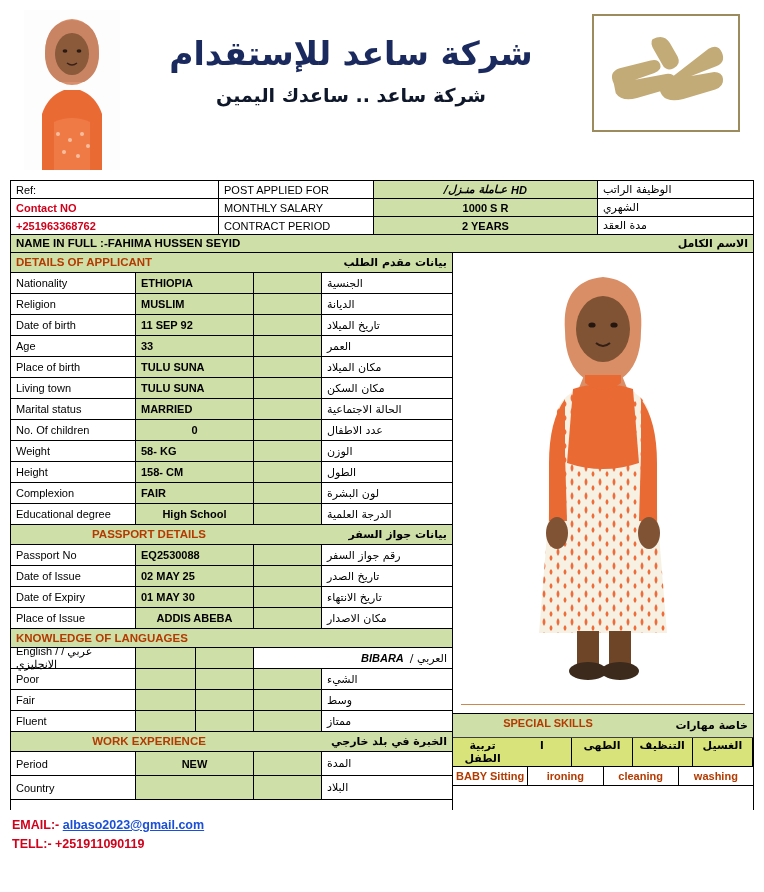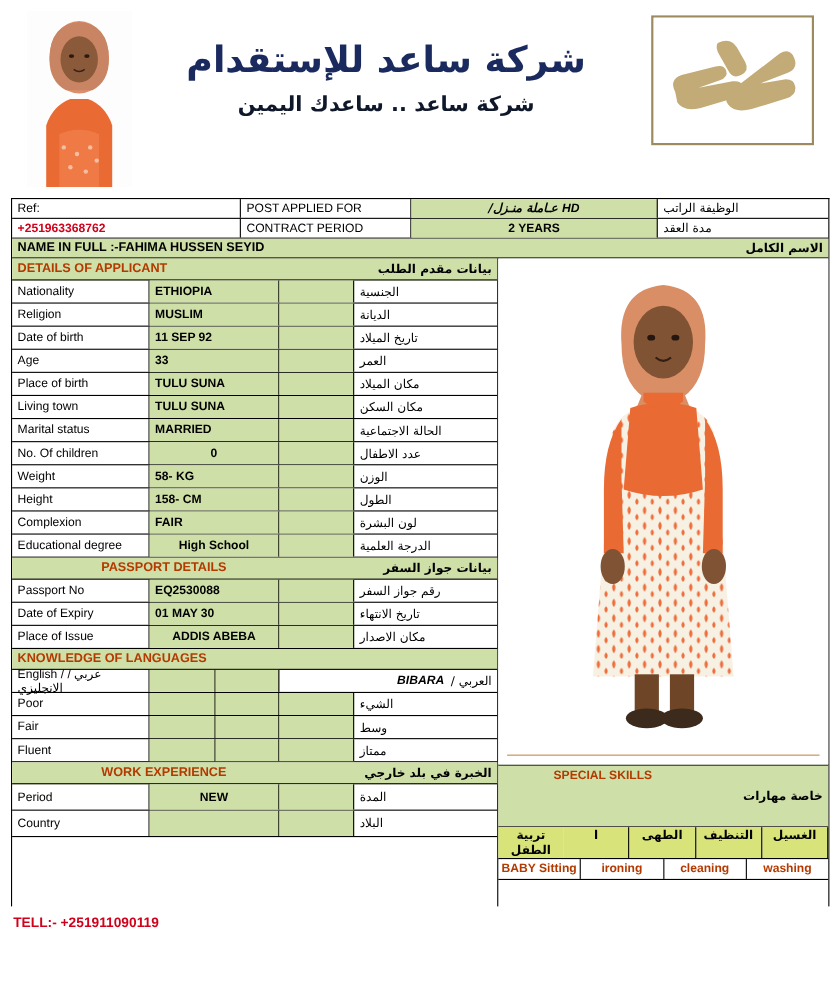--- a/index.html
+++ b/index.html
@@ -125,21 +125,21 @@
   .w-blank { width: 68px; border-right: 1px solid #000; background: #cfdfa8; }
   .w-ar { flex: 1; padding: 2px 5px; text-align: right; display: flex; align-items: center; justify-content: flex-end; }
 
   
   .photo-area { height: 460px; position: relative; background: #fff; overflow: hidden; }
   .photo-underline { position: absolute; left: 8px; right: 8px; bottom: 8px; border-bottom: 1px solid #c9884f; }
 
   
   .ss-head { display: flex; background: #cfdfa8; border-top: 1px solid #000; border-bottom: 1px solid #404040; }
   .ss-head .t { flex: 1; padding: 3px 5px; font-weight: bold; color: #b33a00; text-align: center; }
-  .ss-head .a { width: 110px; padding: 21px 5px; text-align: right; font-weight: bold; }
+  .ss-head .a { width: 110px; padding: 5px 5px; text-align: right; font-weight: bold; }
   .ss-sub { display: flex; border-bottom: 1px solid #000; }
   .ss-sub div { flex: 1; border-right: 1px solid #000; text-align: center; padding: 1px 2px; background: #d8e37a; font-weight: bold; }
   .ss-sub div:last-child { border-right: none; }
   .ss-vals { display: flex; border-bottom: 1px solid #000; }
   .ss-vals div { flex: 1; border-right: 1px solid #000; text-align: center; padding: 3px 2px; color: #b33a00; font-weight: bold; }
   .ss-vals div:last-child { border-right: none; }
   .ss-pad { height: 24px; }
 
   
   .footer { margin: 6px 12px 0 12px; font-size: 12.5px; line-height: 1.55; }
@@ -202,20 +202,26 @@
     <div class="row">
       <div class="cell c1">Ref:</div>
       <div class="cell c2">POST  APPLIED  FOR</div>
       <div class="cell c3 green">
         <span class="ar">عـاملة منـزل/</span>
         <span style="margin-left:4px">HD</span>
       </div>
       <div class="cell c4 ar">الوظيفة الراتب</div>
     </div>
 
+    <div class="row">
+      <div class="cell c1 red bold">Contact NO</div>
+      <div class="cell c2">MONTHLY SALARY</div>
+      <div class="cell c3 green" style="font-style:normal">1000 S R</div>
+      <div class="cell c4 ar">الشهري</div>
+    </div>
 
     <div class="row">
       <div class="cell c1 red bold">+251963368762</div>
       <div class="cell c2">CONTRACT PERIOD</div>
       <div class="cell c3 green" style="font-style:normal">2 YEARS</div>
       <div class="cell c4 ar">مدة العقد</div>
     </div>
 
     <div class="name-row">
       <div class="name-left">NAME IN FULL :-FAHIMA HUSSEN SEYID</div>
@@ -307,20 +313,26 @@
         <div class="sect-head">
           <div class="t center">PASSPORT DETAILS</div>
           <div class="a ar">بيانات جواز السفر</div>
         </div>
 
         <div class="frow">
           <div class="f-label">Passport No</div>
           <div class="f-val">EQ2530088</div>
           <div class="f-blank"></div>
           <div class="f-ar ar">رقم جواز السفر</div>
+        </div>
+        <div class="frow">
+          <div class="f-label">Date of Issue</div>
+          <div class="f-val">02 MAY 25</div>
+          <div class="f-blank"></div>
+          <div class="f-ar ar">تاريخ الصدر</div>
         </div>
         <div class="frow">
           <div class="f-label">Date of Expiry</div>
           <div class="f-val">01 MAY 30</div>
           <div class="f-blank"></div>
           <div class="f-ar ar">تاريخ الانتهاء</div>
         </div>
         <div class="frow">
           <div class="f-label">Place of Issue</div>
           <div class="f-val ctr">ADDIS ABEBA</div>
@@ -447,17 +459,21 @@
           <div>washing</div>
         </div>
 
         <div class="ss-pad"></div>
       </div>
     </div>
   </div>
 
   <div class="footer">
     <div>
+      <span class="lbl">EMAIL:-</span>
+      <span class="lnk">albaso2023@gmail.com</span>
+    </div>
+    <div>
       <span class="lbl">TELL:-</span>
       <span class="val">+251911090119</span>
     </div>
   </div>
 </div>
 
 </body></html>

